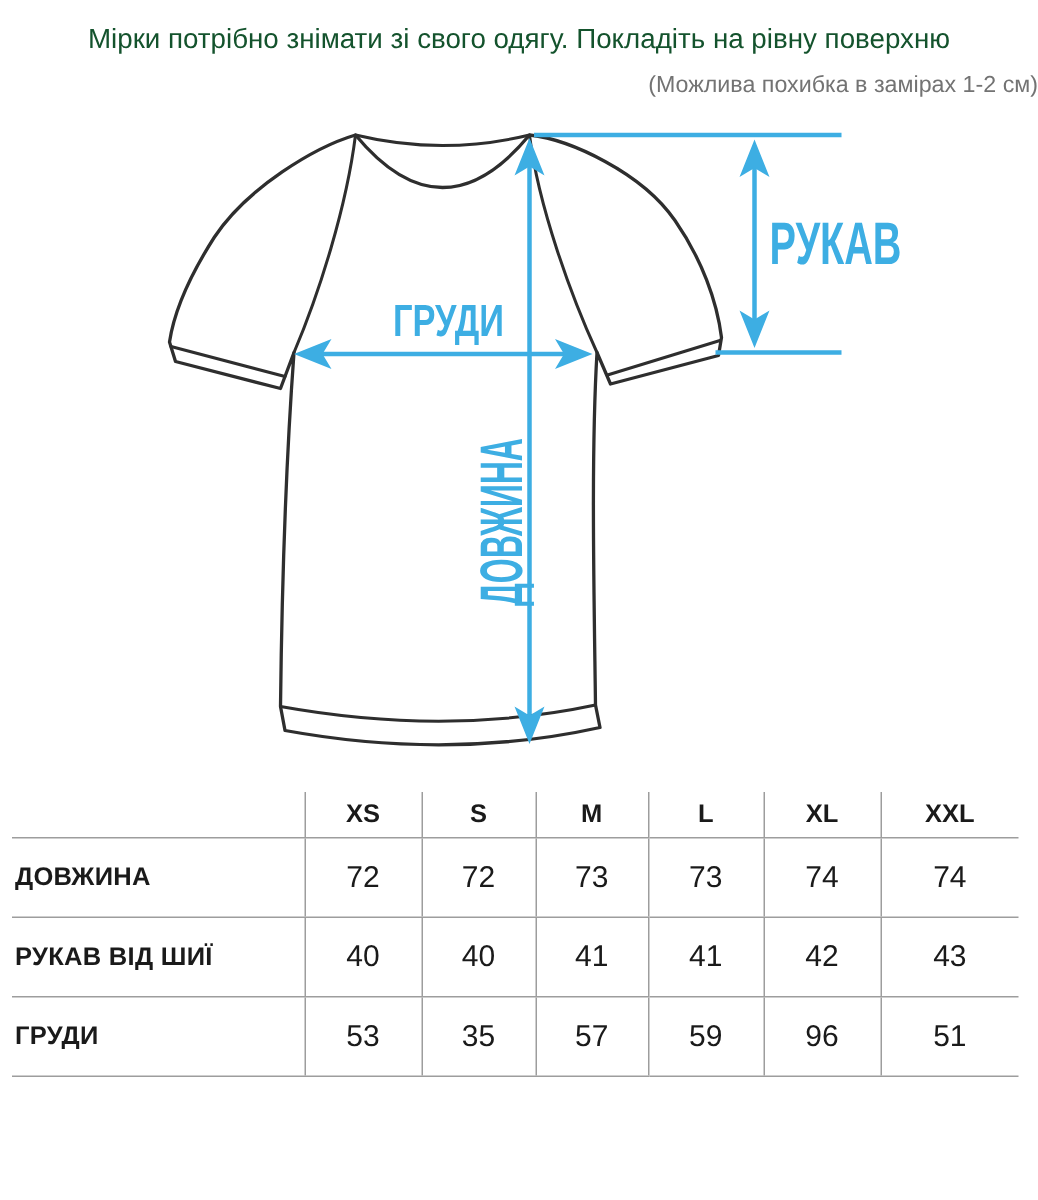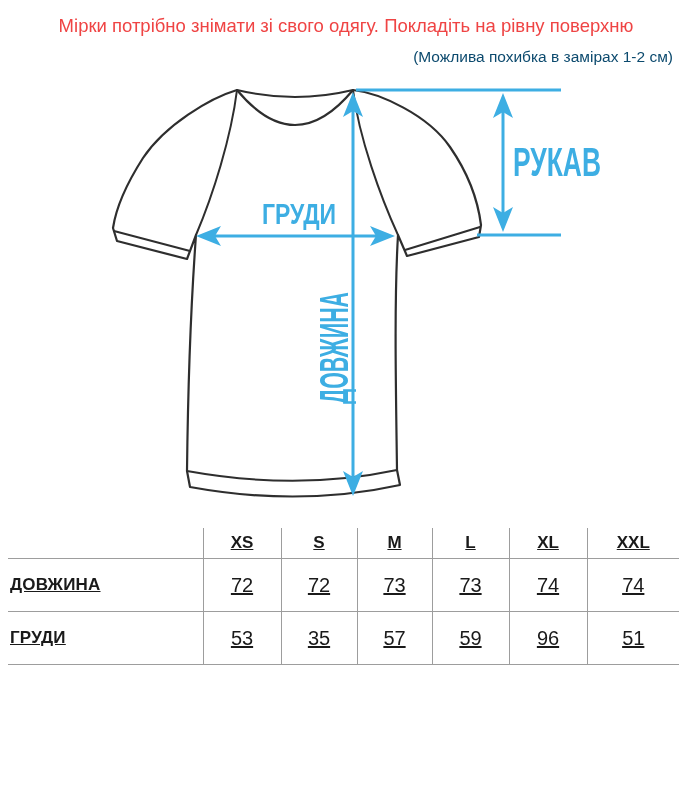--- a/index.html
+++ b/index.html
@@ -7,49 +7,47 @@
     width: 692px; height: 800px;
     background: #ffffff;
     font-family: "Liberation Sans", "DejaVu Sans", sans-serif;
     overflow: hidden;
   }
   .intro {
     margin-top: 12px;
     text-align: center;
     font-size: 18.5px;
     line-height: 27px;
-    color: #ef4444;
+    color: #14532d;
   }
   .intro span { display: block; }
   .note {
     margin-top: 9px;
-    margin-right: 19px;
     text-align: right;
     font-size: 15.5px;
-    color: #0c4a6e;
+    color: #737373;
   }
   .diagram { margin-top: 17px; height: 430px; position: relative; }
   .diagram svg { display: block; }
   .measure-label {
     font-family: "Liberation Sans", sans-serif;
     font-weight: bold;
   }
   table.size-table {
     border-collapse: collapse;
     table-layout: fixed;
     width: 671px;
     margin-left: 8px;
     margin-top: 15px;
     color: #1a1a1a;
   }
   table.size-table th, table.size-table td {
     border-left: 1px solid #9d9d9d;
     vertical-align: middle;
     padding: 0;
-    text-decoration: underline;
   }
   table.size-table th:first-child, table.size-table td:first-child {
     border-left: none;
   }
   table.size-table thead th {
     height: 30px;
     font-size: 17px;
     font-weight: bold;
     text-align: center;
     border-bottom: 1px solid #9d9d9d;
@@ -150,20 +148,29 @@
     <tr>
       <td class="row-label">ДОВЖИНА</td>
       <td>72</td>
       <td>72</td>
       <td>73</td>
       <td>73</td>
       <td>74</td>
       <td>74</td>
     </tr>
     <tr>
+      <td class="row-label">РУКАВ ВІД ШИЇ</td>
+      <td>40</td>
+      <td>40</td>
+      <td>41</td>
+      <td>41</td>
+      <td>42</td>
+      <td>43</td>
+    </tr>
+    <tr>
       <td class="row-label">ГРУДИ</td>
       <td>53</td>
       <td>35</td>
       <td>57</td>
       <td>59</td>
       <td>96</td>
       <td>51</td>
     </tr>
   </tbody>
 </table>

